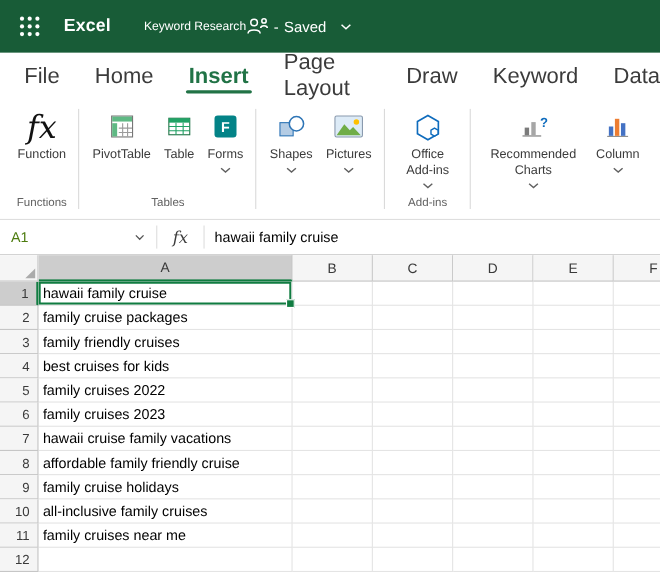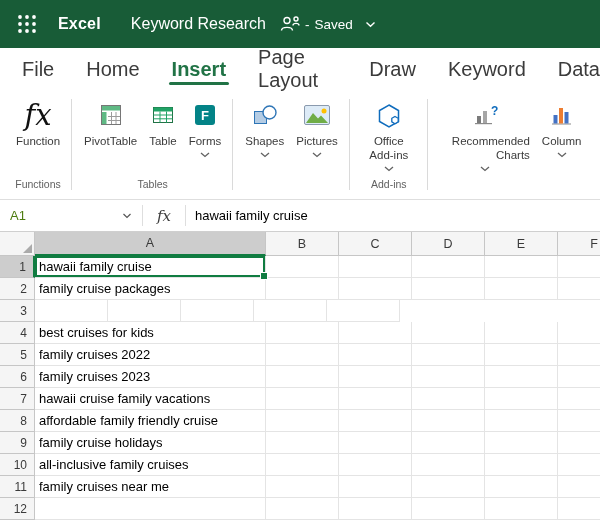--- a/index.html
+++ b/index.html
@@ -5,21 +5,21 @@
   * { margin:0; padding:0; box-sizing:border-box; }
   html,body { width:600px; height:530px; overflow:hidden; background:#fff;
               font-family:"Liberation Sans", sans-serif; }
 
   
   .topbar { height:48px; background:#185C37; display:flex; align-items:center;
             padding:0 14px; color:#fff; }
   .waffle { width:26px; height:26px; display:flex; align-items:center; justify-content:center;
             margin-right:18px; cursor:pointer; }
   .app-name { font-size:16px; font-weight:700; letter-spacing:.2px; margin-right:30px; }
-  .doc-title { font-size:16px; margin-right:14px; }
+  .doc-title { font-size:11px; }
   .presence { display:flex; align-items:center; margin-right:4px; }
   .saved { display:flex; align-items:center; gap:5px; font-size:13.5px; }
   .title-chevron { margin-left:12px; display:flex; align-items:center; }
 
   
   .tabs { height:42px; display:flex; align-items:stretch; gap:32px; padding-left:22px;
           background:#fff; }
   .tab { display:flex; align-items:center; font-size:20px; color:#3b3b3b; position:relative;
          cursor:pointer; }
   .tab.active { color:#217346; font-weight:600; }
@@ -35,21 +35,21 @@
   .rbuttons { flex:1; display:flex; justify-content:center; align-items:flex-start; gap:2px; }
   .rgroup-label { height:21px; font-size:10.5px; color:#616161; text-align:center; }
   .rbtn { display:flex; flex-direction:column; align-items:center; padding:9px 5px 0;
           cursor:pointer; }
   .ricon { height:32px; display:flex; align-items:center; justify-content:center;
            margin-bottom:4px; }
   .fx-glyph { font-family:"DejaVu Serif", serif; font-style:italic; font-size:29px;
               color:#111; line-height:1; }
   .rlabel { font-size:11.5px; color:#3b3b3b; text-align:center; line-height:1.2; }
   .w52 { max-width:54px; }
-  .w88 { max-width:90px;text-align:right; }
+  .w88 { max-width:90px; }
   .dd { margin-top:3px; }
 
   
   .formula-bar { height:32px; display:flex; align-items:stretch; background:#fff;
                  border-bottom:1px solid #CFCFCF; }
   .name-box { width:142px; display:flex; align-items:center; padding:0 10px; cursor:pointer; }
   .nb-text { flex:1; font-size:13px; color:#4d7c0f; }
   .vdiv { width:1px; background:#DEDEDE; margin:5px 0; }
   .fx-cell { width:42px; display:flex; align-items:center; justify-content:center;
              font-family:"DejaVu Serif", serif; font-style:italic; font-size:15px;
@@ -304,20 +304,21 @@
       <div class="row-header">2</div>
       <div class="cell" style="flex: 0 0 231px;">family cruise packages</div>
       <div class="cell" style="flex: 0 0 73px;"></div>
       <div class="cell" style="flex: 0 0 73px;"></div>
       <div class="cell" style="flex: 0 0 73px;"></div>
       <div class="cell" style="flex: 0 0 73px;"></div>
       <div class="cell" style="flex: 0 0 73px;"></div>
     </div>
     <div class="grid-row">
       <div class="row-header">3</div>
+      <div class="cell" style="flex: 0 0 231px;">family friendly cruises</div>
       <div class="cell" style="flex: 0 0 73px;"></div>
       <div class="cell" style="flex: 0 0 73px;"></div>
       <div class="cell" style="flex: 0 0 73px;"></div>
       <div class="cell" style="flex: 0 0 73px;"></div>
       <div class="cell" style="flex: 0 0 73px;"></div>
     </div>
     <div class="grid-row">
       <div class="row-header">4</div>
       <div class="cell" style="flex: 0 0 231px;">best cruises for kids</div>
       <div class="cell" style="flex: 0 0 73px;"></div>

